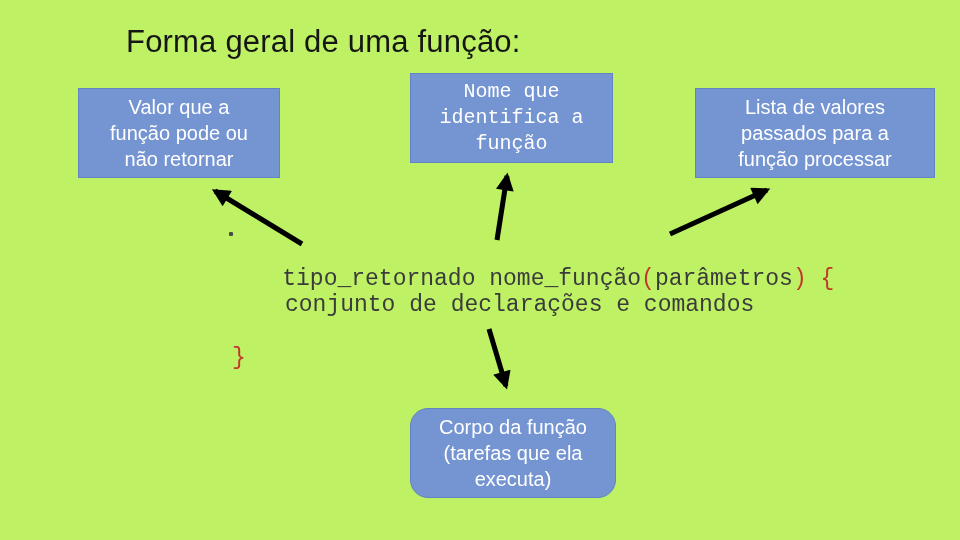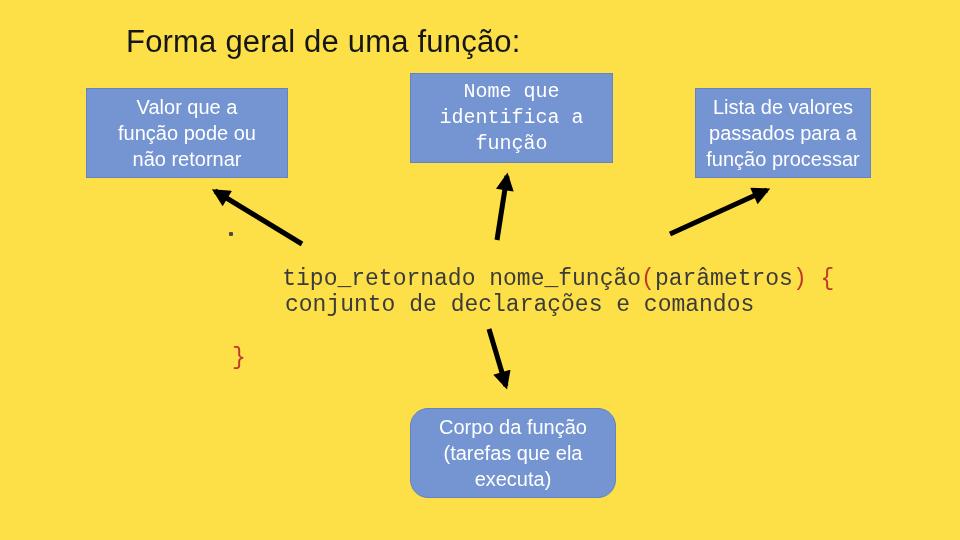--- a/index.html
+++ b/index.html
@@ -1,19 +1,19 @@
 <!DOCTYPE html>
 <html style="--box_fill: #7494d2; --box_border: #6383c2; --box_text: #ffffff; --title_text: #161616; --code_dark: #3b3b3b; --code_red: #c0392b; --arrow: #000000;"><head>
 <meta charset="utf-8">
 <style>
   html,body{margin:0;padding:0;background:#ffffff;}
   .slide{
     position:relative;
     width:960px;height:540px;
-    background:#fde047;
+    background:#bef264;
     overflow:hidden;
     font-family:"Liberation Sans", sans-serif;
   }
   .page-title{
     position:absolute;
     left:126px;top:24px;
     margin:0;
     font-size:31px;
     font-weight:400;
     letter-spacing:0.2px;
@@ -23,23 +23,23 @@
     position:absolute;
     background:var(--box_fill,#7494d2);
     border:1px solid var(--box_border,#6383c2);
     color:var(--box_text,#ffffff);
     display:flex;align-items:center;justify-content:center;
     text-align:center;
     font-size:20px;line-height:26px;
     white-space:pre-line;
     box-sizing:border-box;
   }
-  .callout.return-value{left:78px;top:88px;width:202px;height:90px;margin-left:8px;}
+  .callout.return-value{left:78px;top:88px;width:202px;height:90px;}
   .callout.function-name{left:410px;top:73px;width:203px;height:90px;font-family:Liberation Mono, monospace;}
-  .callout.parameters{left:695px;top:88px;width:176px;height:90px;}
+  .callout.parameters{left:695px;top:88px;width:240px;height:90px;}
   .callout.body{left:410px;top:408px;width:206px;height:90px;border-radius:18px;}
   .code{
     position:absolute;
     font-family:"Liberation Mono", monospace;
     font-size:23px;
     line-height:24px;
     color:var(--code_dark,#3b3b3b);
     white-space:pre;
   }
   .code .red{color:var(--code_red,#c0392b);}

